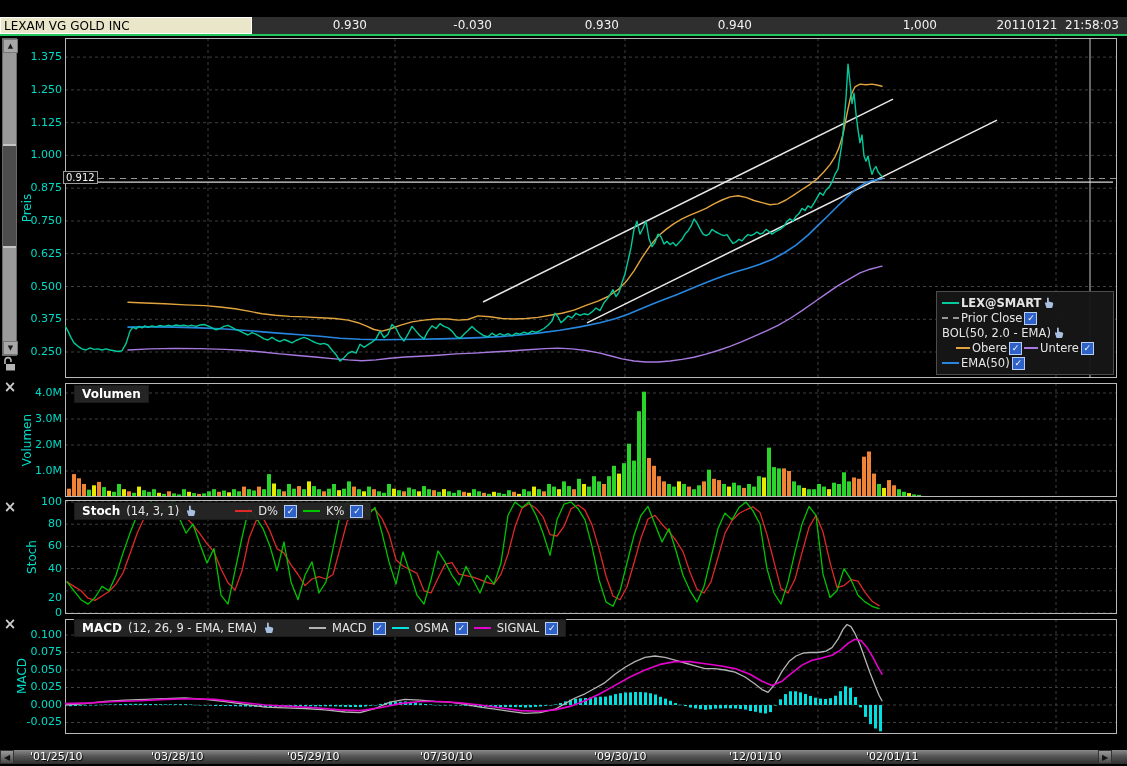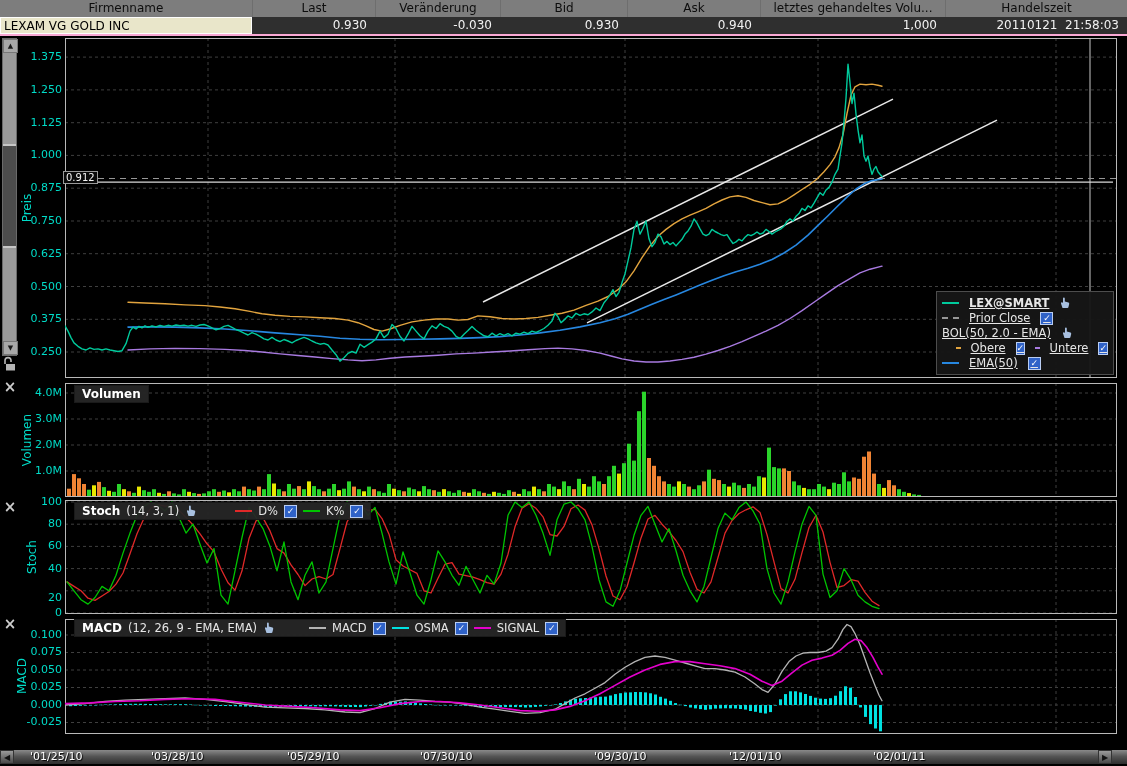--- a/index.html
+++ b/index.html
@@ -5,21 +5,21 @@
   html,body{margin:0;padding:0;background:#000;}
   body{width:1127px;height:766px;overflow:hidden;position:relative;
        font-family:"DejaVu Sans","Liberation Sans",sans-serif;}
   #app{position:absolute;inset:0;background:#000;}
   
   .qrow{position:absolute;left:0;width:1127px;display:flex;}
   .qlabels{top:0;height:17px;background:#7d7d7d;}
   .qlabels .cell{color:#0d0d0d;font-size:12px;line-height:17px;text-align:center;
                  border-left:1px solid #6e6e6e;box-sizing:border-box;overflow:hidden;white-space:nowrap;}
   .qlabels .cell:first-child{border-left:none;}
-  .qvalues{top:17px;height:17px;background:#2f2f2f;border-bottom:2px solid #f9a8d4;}
+  .qvalues{top:17px;height:17px;background:#2f2f2f;border-bottom:2px solid #22c55e;}
   .qvalues .cell{color:#f2f2f2;font-size:12px;line-height:16px;text-align:right;
                  padding-right:8px;box-sizing:border-box;white-space:pre;overflow:hidden;}
   .qvalues .namecell{background:#e9e6ca;color:#000;text-align:left;padding-left:3px;
                      border:1px solid #fdfdfd;}
   .w0{width:252px}.w1{width:123px}.w2{width:125px}.w3{width:127px}
   .w4{width:133px}.w5{width:185px}.w6{width:182px}
   
   .vscroll{position:absolute;left:2px;top:38px;width:15px;height:318px;background:#9a9a9a;
            border:1px solid #6a6a6a;box-sizing:border-box;}
   .vbtn{position:absolute;left:0;width:13px;height:12px;background:#a8a8a8;color:#1a1a1a;
@@ -36,48 +36,39 @@
   .panelsvg{position:absolute;left:65px;}
   .strip{position:absolute;display:flex;align-items:center;gap:6px;background:rgba(38,38,38,.95);
          border:1px solid #1a1a1a;color:#e6e6e6;font-size:11.5px;padding:1px 7px;white-space:nowrap;}
   .strip b{color:#fff;font-size:12px;}
   .sw{display:inline-block;width:17px;height:0;border-top:2px solid #fff;}
   .sw.dash{border-top-style:dashed;}
   .cb{display:inline-block;width:11px;height:11px;background:#2f62c8;border:1px solid #b9cdf2;
       color:#fff;font-size:9px;line-height:11px;text-align:center;box-sizing:content-box;}
   .legend{position:absolute;left:936px;top:291px;width:166px;background:rgba(22,22,22,.96);
           border:1px solid #4d4d4d;color:#e6e6e6;font-size:11.5px;padding:3px 5px;}
-  .lrow{display:flex;align-items:center;gap:10px;height:14px;margin:1px 0;text-decoration:underline;}
+  .lrow{display:flex;align-items:center;gap:2px;height:14px;margin:1px 0;}
   .pclabel{position:absolute;left:63px;top:171px;background:#0a0a0a;border:1px solid #9a9a9a;
            color:#f4f4f4;font-size:10px;line-height:11px;padding:0 2px;}
   
   #xlabels{position:absolute;left:0;top:736px;width:1100px;height:13px;overflow:hidden;}
   .xlab{position:absolute;transform:translateX(-50%);color:#00dcc8;font-size:11px;white-space:nowrap;}
   .hscroll{position:absolute;left:0;top:750px;width:1127px;height:14px;
            background:linear-gradient(#8a8a8a,#555 45%,#2e2e2e);}
   .hdate{position:absolute;top:0;color:#fff;font-size:11px;line-height:14px;white-space:nowrap;
          text-shadow:1px 1px 1px #000;}
   .hbtn{position:absolute;top:0;width:14px;height:14px;background:linear-gradient(#9a9a9a,#4a4a4a);
         color:#111;font-size:8px;line-height:14px;text-align:center;border:1px solid #333;box-sizing:border-box;}
   .handicon{display:inline-block;width:12px;height:12px;}
 </style>
 </head>
 <body>
 
 <div id="app">
 
-  <div class="qrow qlabels">
-    <div class="cell w0">Firmenname</div>
-    <div class="cell w1">Last</div>
-    <div class="cell w2">Veränderung</div>
-    <div class="cell w3">Bid</div>
-    <div class="cell w4">Ask</div>
-    <div class="cell w5">letztes gehandeltes Volu...</div>
-    <div class="cell w6">Handelszeit</div>
-  </div>
 
   <div class="qrow qvalues">
     <div class="cell w0 namecell">LEXAM VG GOLD INC</div>
     <div class="cell w1">0.930</div>
     <div class="cell w2">-0.030</div>
     <div class="cell w3">0.930</div>
     <div class="cell w4">0.940</div>
     <div class="cell w5">1,000</div>
     <div class="cell w6">20110121  21:58:03</div>
   </div>
@@ -623,17 +614,17 @@
 
   <div class="hscroll">
     <div class="hbtn" style="left:0;">◀</div>
     <div id="hdates">
         <div class="hdate" style="left: 14px; margin-left: 16px;">'01/25/10</div>
         <div class="hdate" style="left: 151px;">'03/28/10</div>
         <div class="hdate" style="left: 287px;">'05/29/10</div>
         <div class="hdate" style="left: 420px;">'07/30/10</div>
         <div class="hdate" style="left: 594px;">'09/30/10</div>
         <div class="hdate" style="left: 729px;">'12/01/10</div>
-        <div class="hdate" style="left: 866px; margin-left: 7px;">'02/01/11</div>
+        <div class="hdate" style="left: 866px;">'02/01/11</div>
       </div>
     <div class="hbtn" style="left:1098px;">▶</div>
   </div>
 </div>
 
 </body></html>

